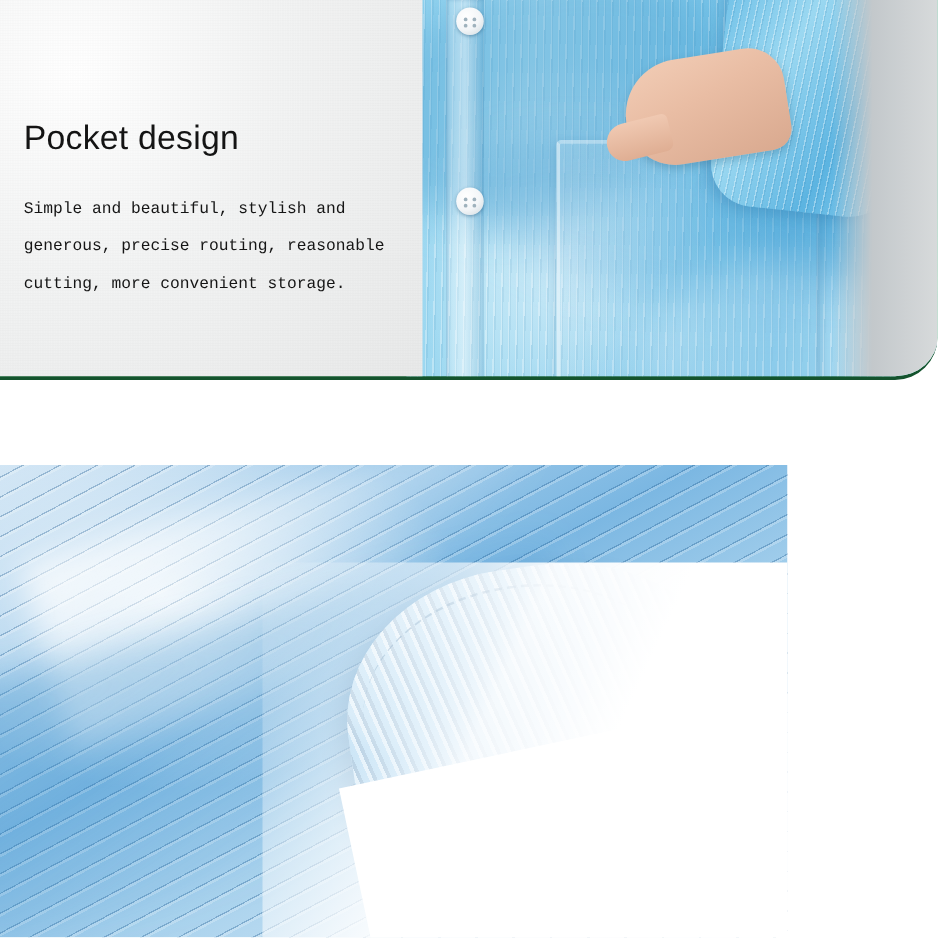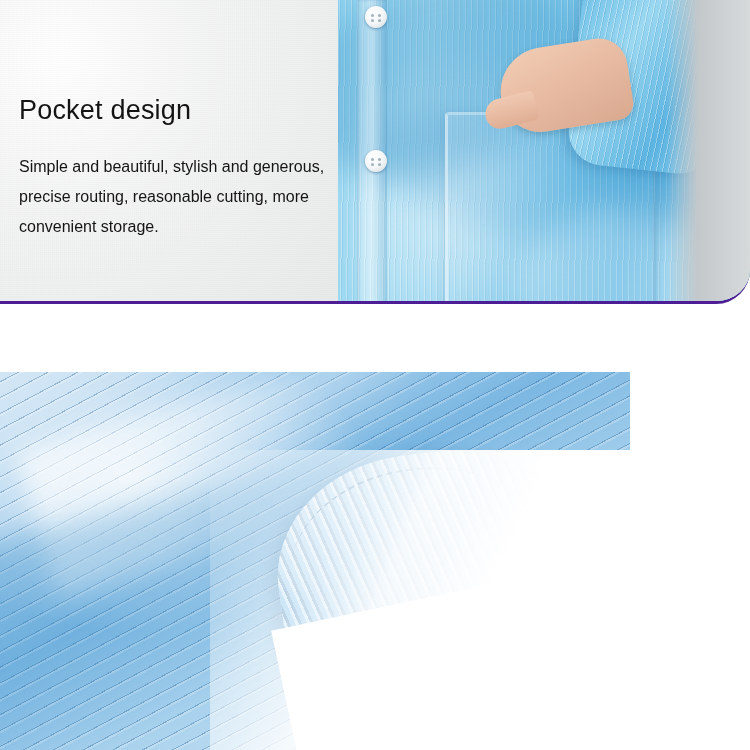--- a/index.html
+++ b/index.html
@@ -8,21 +8,21 @@
     font-family:"Liberation Sans", sans-serif;
     background:#ffffff;
   }
   #page{position:relative;width:750px;height:750px;overflow:hidden;}
 
   
   .panel-top{
     position:absolute;left:0;top:0;width:750px;height:304px;
     overflow:hidden;
     background:#15803d;
-    border-bottom:3px solid #4c1d95;
+    border-bottom:3px solid #14532d;
     border-bottom-right-radius:34px;
     box-sizing:border-box;
   }
   .panel-top .photo{
     position:absolute;right:0;top:0;width:425px;height:369px;
     overflow:hidden;
     border-bottom-right-radius:32px;
   }
   
   .shirt-base{
@@ -130,21 +130,21 @@
   .text-card .fade{
     position:absolute;right:0;top:0;width:38px;height:100%;
     background:linear-gradient(90deg,rgba(236,237,237,0),rgba(236,237,237,0));
   }
   .heading-top{
     position:absolute;left:19px;top:95px;
     font-size:27px;color:#141414;letter-spacing:.2px;white-space:nowrap;
   }
   .body-top{
     position:absolute;left:19px;top:152px;width:312px;
-    font-size:16px;line-height:30px;color:#151515;
+    font-size:13px;line-height:30px;color:#151515;font-family:Liberation Mono, monospace;
   }
 
   
   .panel-bottom{
     position:absolute;left:0;top:372px;width:750px;height:378px;
     background:#ffffff;overflow:hidden;
   }
   .trouser{
     position:absolute;left:-10px;top:0;width:640px;height:378px;
     overflow:hidden;

